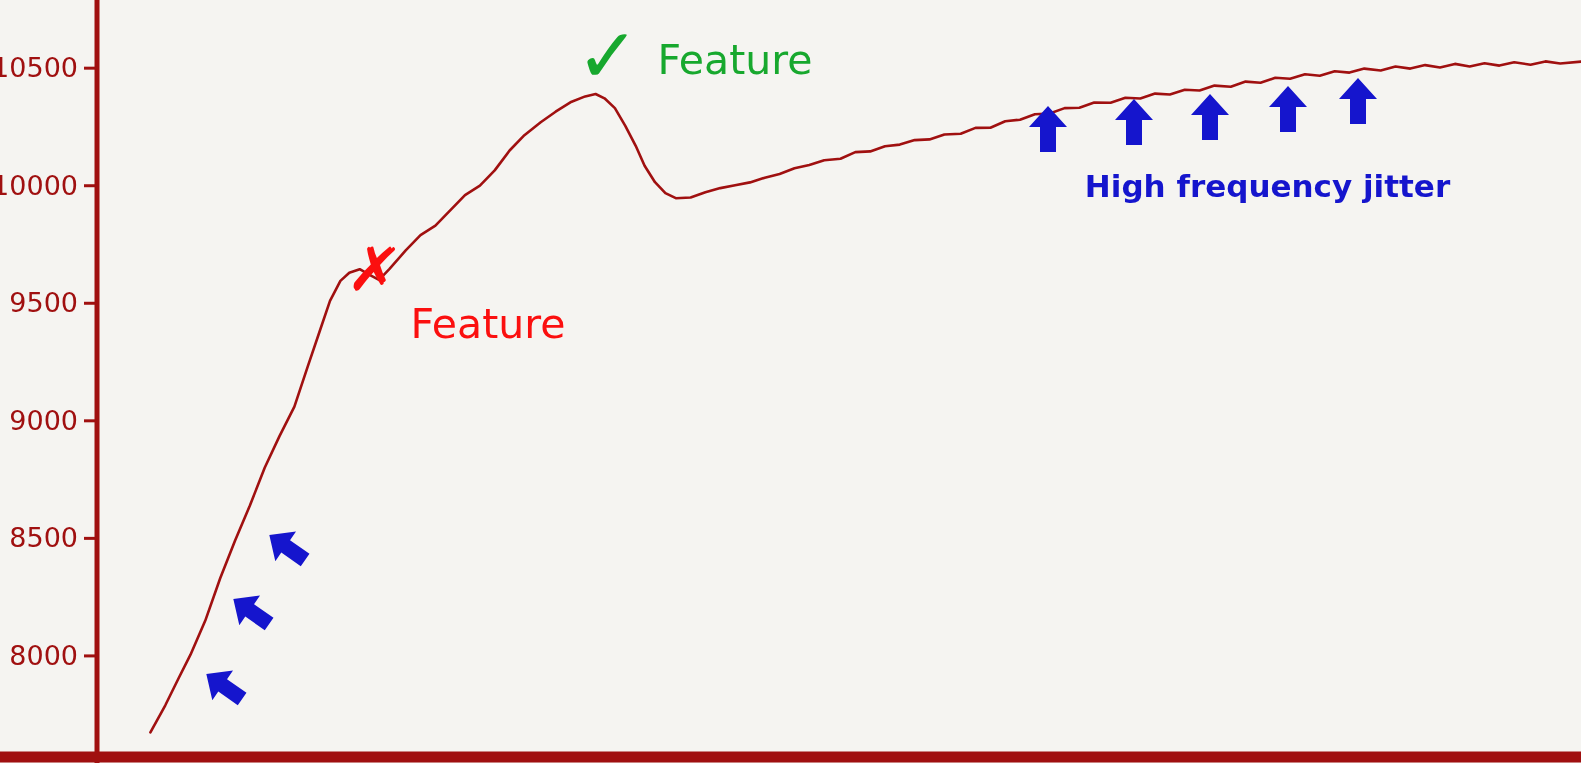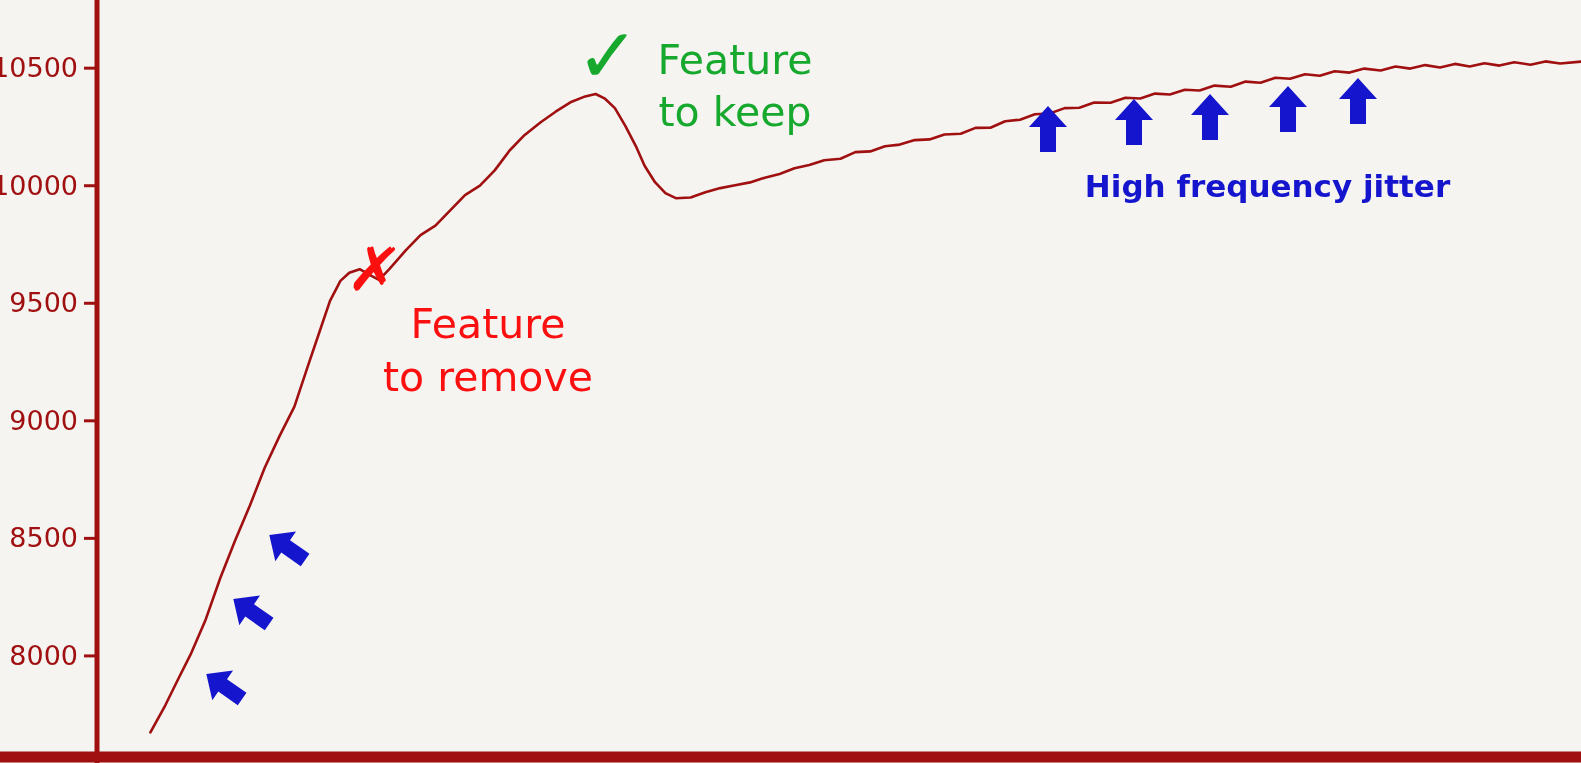--- a/index.html
+++ b/index.html
@@ -43,24 +43,22 @@
       <polygon points="0,-24 19,-3 8,-3 8,22 -8,22 -8,-3 -19,-3" fill="#1515cd" transform="translate(1288,110)"></polygon>
       <polygon points="0,-24 19,-3 8,-3 8,22 -8,22 -8,-3 -19,-3" fill="#1515cd" transform="translate(1358,102)"></polygon>
       <polygon points="0,-24 19,-3 8,-3 8,22 -8,22 -8,-3 -19,-3" fill="#1515cd" transform="translate(288,548) rotate(-55) scale(0.95)"></polygon>
       <polygon points="0,-24 19,-3 8,-3 8,22 -8,22 -8,-3 -19,-3" fill="#1515cd" transform="translate(252,612) rotate(-55) scale(0.95)"></polygon>
       <polygon points="0,-24 19,-3 8,-3 8,22 -8,22 -8,-3 -19,-3" fill="#1515cd" transform="translate(225,687) rotate(-55) scale(0.95)"></polygon>
     </svg>
 
   <span class="mark" id="remove-mark" style="color: rgb(251, 15, 15);">✗</span>
   <div class="txt" id="remove-text" style="color: rgb(251, 15, 15);">
     <span class="ln">Feature</span>
-    <span class="ln">to remove</span>
   </div>
 
   <span class="mark" id="keep-mark" style="color: rgb(23, 168, 46);">✓</span>
   <div class="txt" id="keep-text" style="color: rgb(23, 168, 46);">
     <span class="ln">Feature</span>
-    <span class="ln">to keep</span>
   </div>
 
   <div id="jitter-text" style="color: rgb(21, 21, 205);">High frequency jitter</div>
 
 </div>
 
 </body></html>

